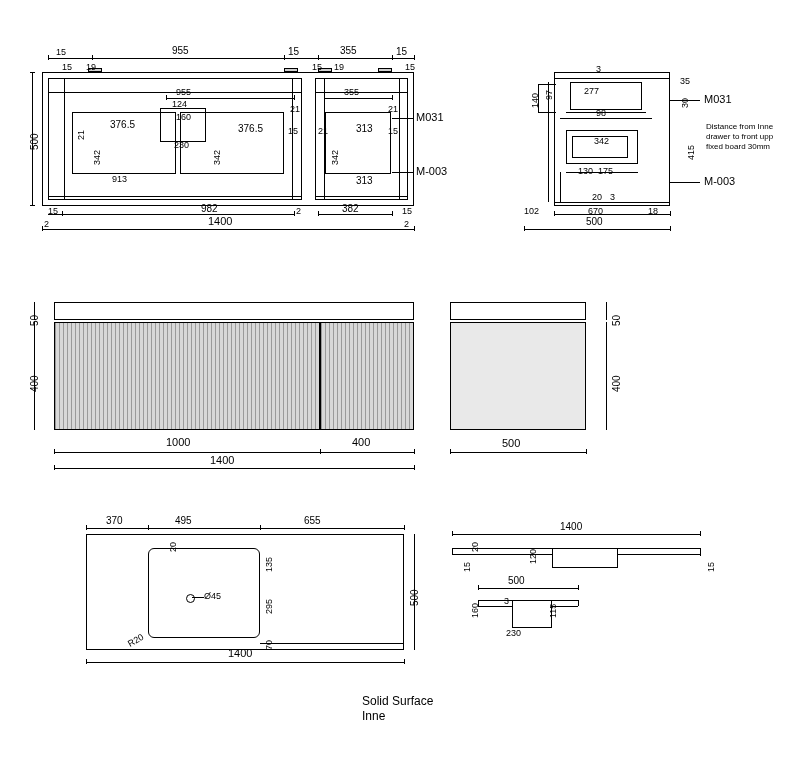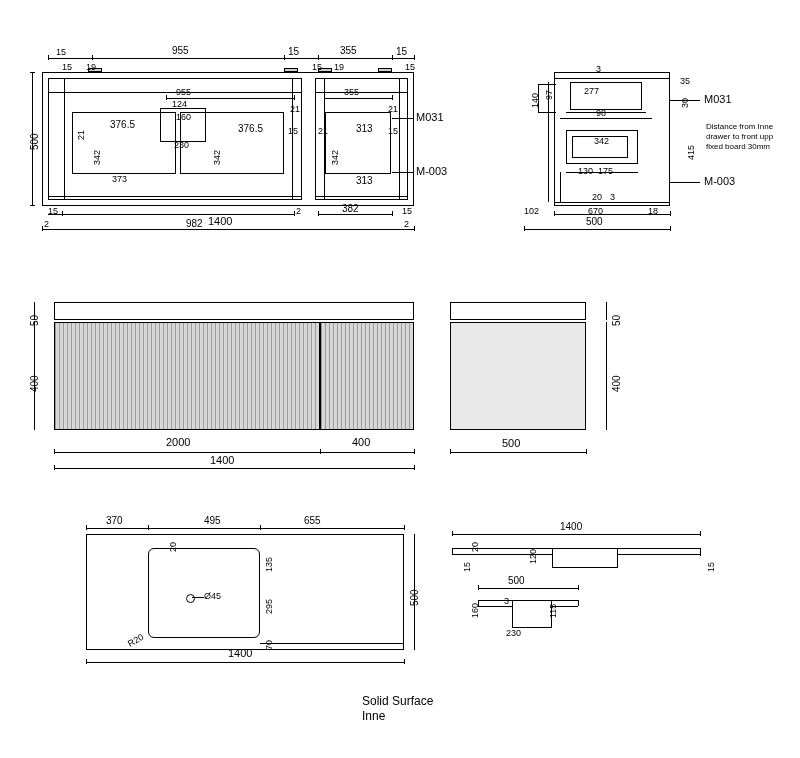--- a/index.html
+++ b/index.html
@@ -98,40 +98,40 @@
 
     <div class="lbl rot" style="left:76px;top:140px;transform:rotate(-90deg);">21</div>
     <div class="lbl rot" style="left:92px;top:165px;transform:rotate(-90deg);">342</div>
     <div class="lbl rot" style="left:212px;top:165px;transform:rotate(-90deg);">342</div>
     <div class="lbl rot" style="left:330px;top:165px;transform:rotate(-90deg);">342</div>
 
     <div class="lbl b" style="left:110px;top:120px;">376.5</div>
     <div class="lbl b" style="left:238px;top:124px;">376.5</div>
     <div class="lbl" style="left:176px;top:112px;">160</div>
     <div class="lbl" style="left:174px;top:140px;">230</div>
-    <div class="lbl" style="left:112px;top:174px;">373</div>
+    <div class="lbl" style="left:112px;top:174px;">913</div>
     <div class="lbl" style="left:288px;top:126px;">15</div>
     <div class="lbl" style="left:290px;top:104px;">21</div>
     <div class="lbl" style="left:318px;top:126px;">21</div>
     <div class="lbl b" style="left:356px;top:124px;">313</div>
     <div class="lbl b" style="left:356px;top:176px;">313</div>
     <div class="lbl" style="left:388px;top:104px;">21</div>
     <div class="lbl" style="left:388px;top:126px;">15</div>
 
     <div class="ln h" style="left:392px;top:118px;width:22px;"></div>
     <div class="lbl big" style="left:416px;top:112px;">M031</div>
     <div class="ln h" style="left:392px;top:172px;width:22px;"></div>
     <div class="lbl big" style="left:416px;top:166px;">M-003</div>
 
     <div class="dim" style="left:48px;top:214px;width:14px;"></div>
     <div class="lbl" style="left:48px;top:206px;">15</div>
     <div class="dim" style="left:62px;top:214px;width:232px;"></div>
     <div class="tick" style="left:62px;top:211px;"></div>
     <div class="tick" style="left:294px;top:211px;"></div>
-    <div class="lbl b" style="left:186px;top:204px;margin-top:15px;">982</div>
+    <div class="lbl b" style="left:201px;top:204px;">982</div>
     <div class="lbl" style="left:296px;top:206px;">2</div>
     <div class="dim" style="left:318px;top:214px;width:74px;"></div>
     <div class="tick" style="left:318px;top:211px;"></div>
     <div class="tick" style="left:392px;top:211px;"></div>
     <div class="lbl b" style="left:342px;top:204px;">382</div>
     <div class="lbl" style="left:402px;top:206px;">15</div>
     <div class="lbl" style="left:44px;top:219px;">2</div>
     <div class="lbl" style="left:404px;top:219px;">2</div>
 
     <div class="dim" style="left:42px;top:229px;width:372px;"></div>
@@ -198,21 +198,21 @@
     <div class="fluted" style="left:320px;top:322px;width:94px;height:108px;"></div>
 
     <div class="ln v" style="left:34px;top:302px;height:18px;"></div>
     <div class="lbl b rot" style="left:30px;top:326px;transform:rotate(-90deg);">50</div>
     <div class="ln v" style="left:34px;top:322px;height:108px;"></div>
     <div class="lbl b rot" style="left:30px;top:392px;transform:rotate(-90deg);">400</div>
 
     <div class="dim" style="left:54px;top:452px;width:266px;"></div>
     <div class="tick" style="left:54px;top:449px;"></div>
     <div class="tick" style="left:320px;top:449px;"></div>
-    <div class="lbl big" style="left:166px;top:437px;">2000</div>
+    <div class="lbl big" style="left:166px;top:437px;">1000</div>
     <div class="dim" style="left:320px;top:452px;width:94px;"></div>
     <div class="tick" style="left:414px;top:449px;"></div>
     <div class="lbl big" style="left:352px;top:437px;">400</div>
     <div class="dim" style="left:54px;top:468px;width:360px;"></div>
     <div class="tick" style="left:54px;top:465px;"></div>
     <div class="tick" style="left:414px;top:465px;"></div>
     <div class="lbl big" style="left:210px;top:455px;">1400</div>
   </div>
 
   <div>
@@ -238,21 +238,21 @@
     <div class="ln h" style="left:192px;top:597px;width:12px;"></div>
     <div class="lbl" style="left:204px;top:591px;">Ø45</div>
     <div class="lbl rot" style="left:126px;top:640px;transform:rotate(-30deg);">R20</div>
 
     <div class="dim" style="left:86px;top:528px;width:62px;"></div>
     <div class="tick" style="left:86px;top:525px;"></div>
     <div class="tick" style="left:148px;top:525px;"></div>
     <div class="lbl b" style="left:106px;top:516px;">370</div>
     <div class="dim" style="left:148px;top:528px;width:112px;"></div>
     <div class="tick" style="left:260px;top:525px;"></div>
-    <div class="lbl b" style="left:204px;top:516px;">495</div>
+    <div class="lbl b" style="left:175px;top:516px;">495</div>
     <div class="dim" style="left:260px;top:528px;width:144px;"></div>
     <div class="tick" style="left:404px;top:525px;"></div>
     <div class="lbl b" style="left:304px;top:516px;">655</div>
 
     <div class="lbl rot" style="left:168px;top:552px;transform:rotate(-90deg);">20</div>
     <div class="lbl rot" style="left:264px;top:572px;transform:rotate(-90deg);">135</div>
     <div class="lbl rot" style="left:264px;top:614px;transform:rotate(-90deg);">295</div>
     <div class="lbl rot" style="left:264px;top:650px;transform:rotate(-90deg);">70</div>
     <div class="ln v" style="left:414px;top:534px;height:116px;"></div>
     <div class="lbl b rot" style="left:410px;top:606px;transform:rotate(-90deg);">500</div>

